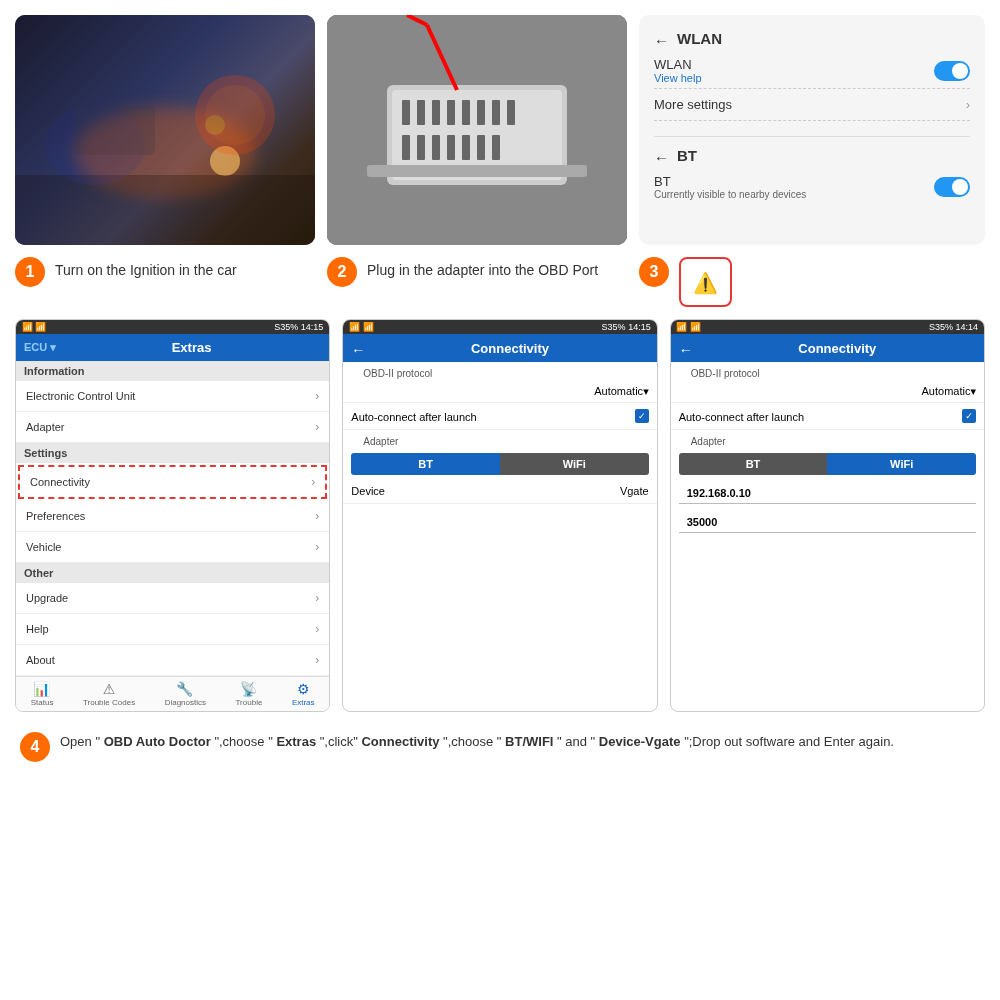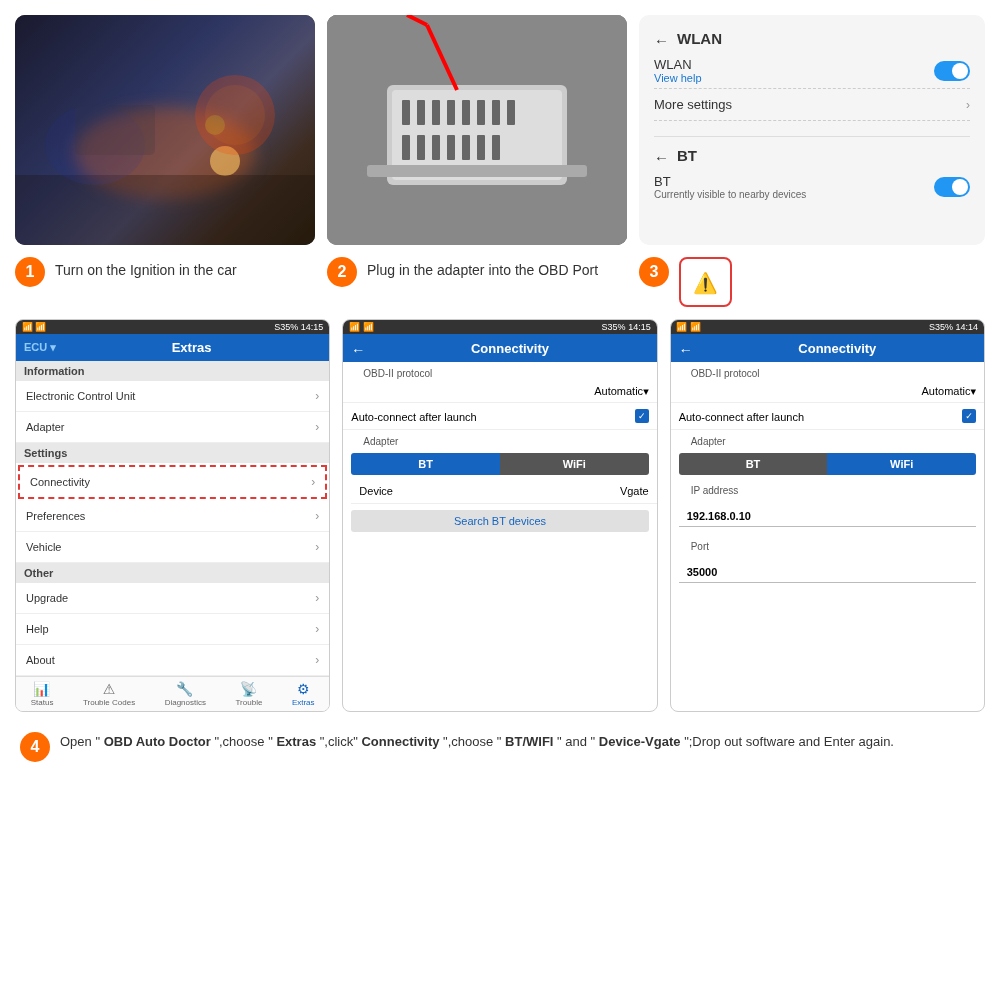--- a/index.html
+++ b/index.html
@@ -292,21 +292,20 @@
 
     .adapter-tab.active-bt { background: #1565c0; color: #fff; }
     .adapter-tab.inactive { background: #555; color: #fff; }
 
     .device-row {
       display: flex;
       justify-content: space-between;
       padding: 6px 8px;
       border-bottom: 1px solid #eee;
       font-size: 11px;
-      margin-left: 8px;
     }
 
     .search-btn {
       margin: 6px 8px;
       background: #e0e0e0;
       text-align: center;
       padding: 5px;
       border-radius: 3px;
       font-size: 11px;
       color: #1565c0;
@@ -577,21 +576,20 @@
         </div>
         <div class="conn-label">Adapter</div>
         <div class="adapter-tabs">
           <div class="adapter-tab active-bt">BT</div>
           <div class="adapter-tab inactive">WiFi</div>
         </div>
         <div class="device-row">
           <span>Device</span>
           <span>Vgate</span>
         </div>
-        <div class="search-btn">Search BT devices</div>
       </div>
     </div>
 
     <div class="phone-screen">
       <div class="phone-statusbar">
         <span>📶 📶</span>
         <span>S35% 14:14</span>
       </div>
       <div class="phone-header">
         <span style="font-size:14px;">←</span>
@@ -605,23 +603,21 @@
         </div>
         <div class="conn-checkbox-row">
           <span>Auto-connect after launch</span>
           <div class="checkbox-blue">✓</div>
         </div>
         <div class="conn-label">Adapter</div>
         <div class="adapter-tabs">
           <div class="adapter-tab inactive">BT</div>
           <div class="adapter-tab active-bt">WiFi</div>
         </div>
-        <div class="conn-label">IP address</div>
         <div class="ip-field">192.168.0.10</div>
-        <div class="conn-label">Port</div>
         <div class="ip-field">35000</div>
       </div>
     </div>
 
   </div>
 
   <div class="step4-row">
     <div class="step-circle">4</div>
     <div class="step4-text">
       Open " <strong>OBD Auto Doctor</strong> ",choose " <strong>Extras</strong> ",click" <strong>Connectivity</strong> ",choose " <strong>BT/WIFI</strong> " and

